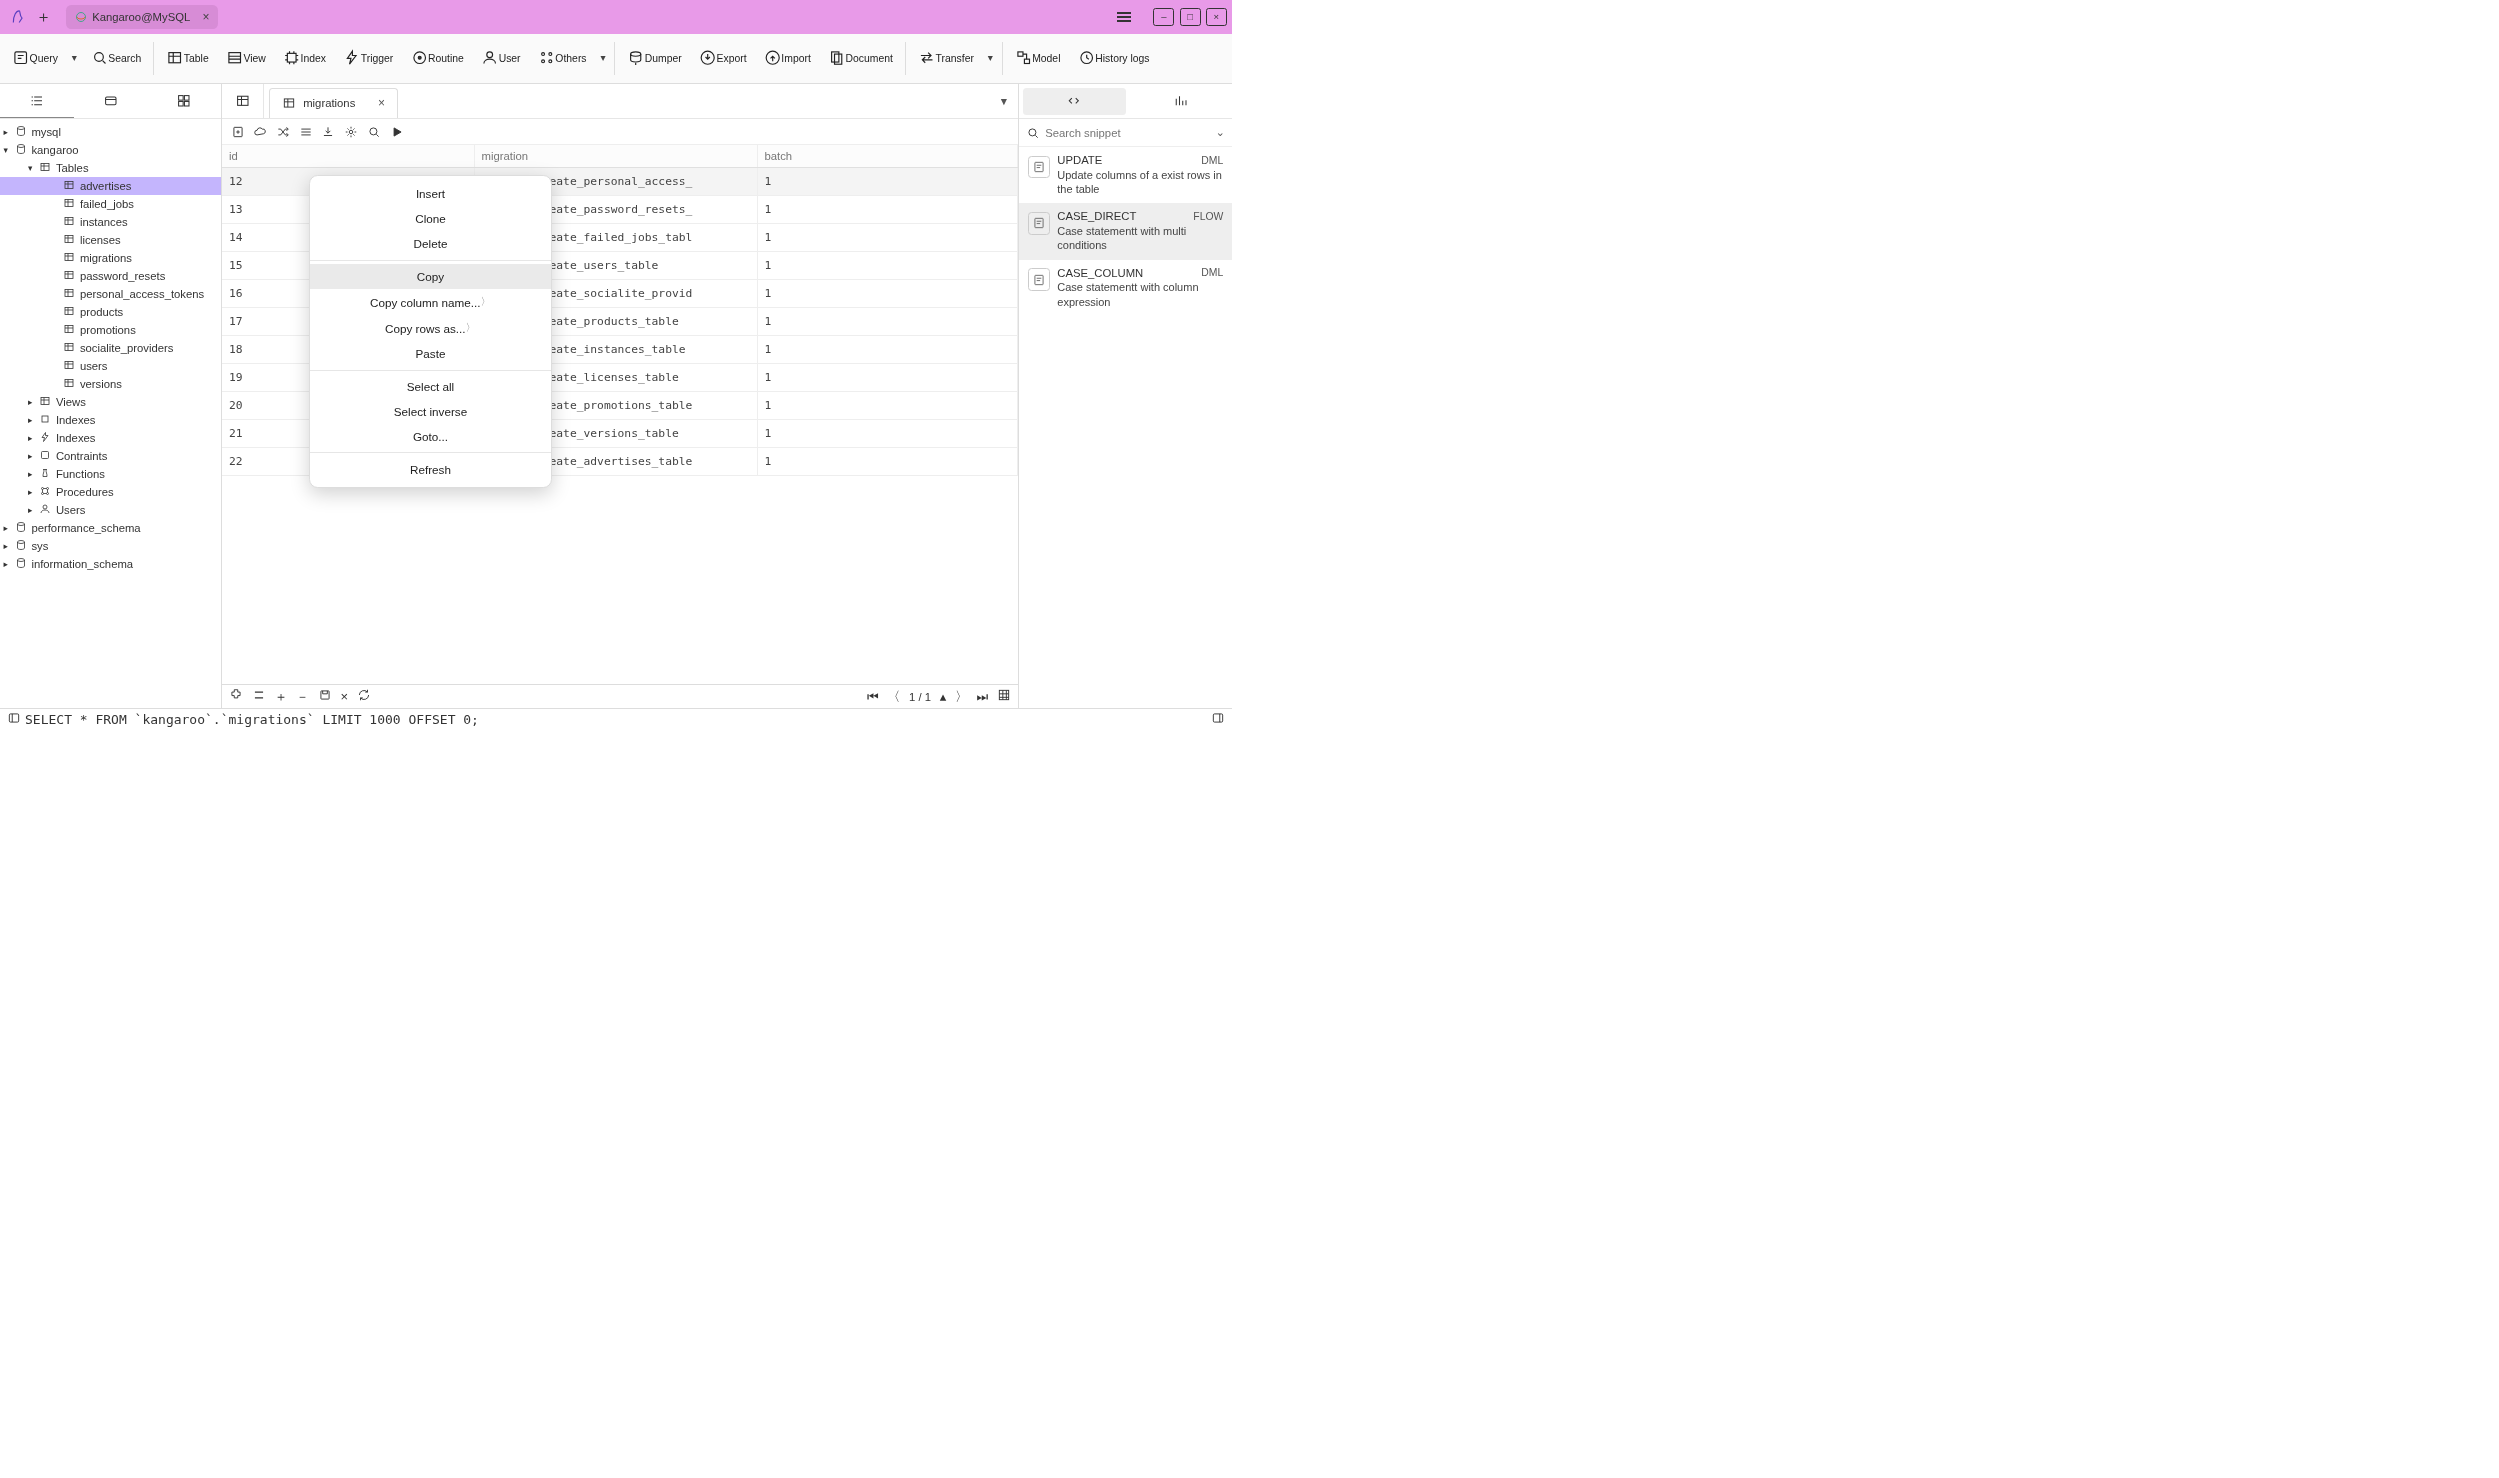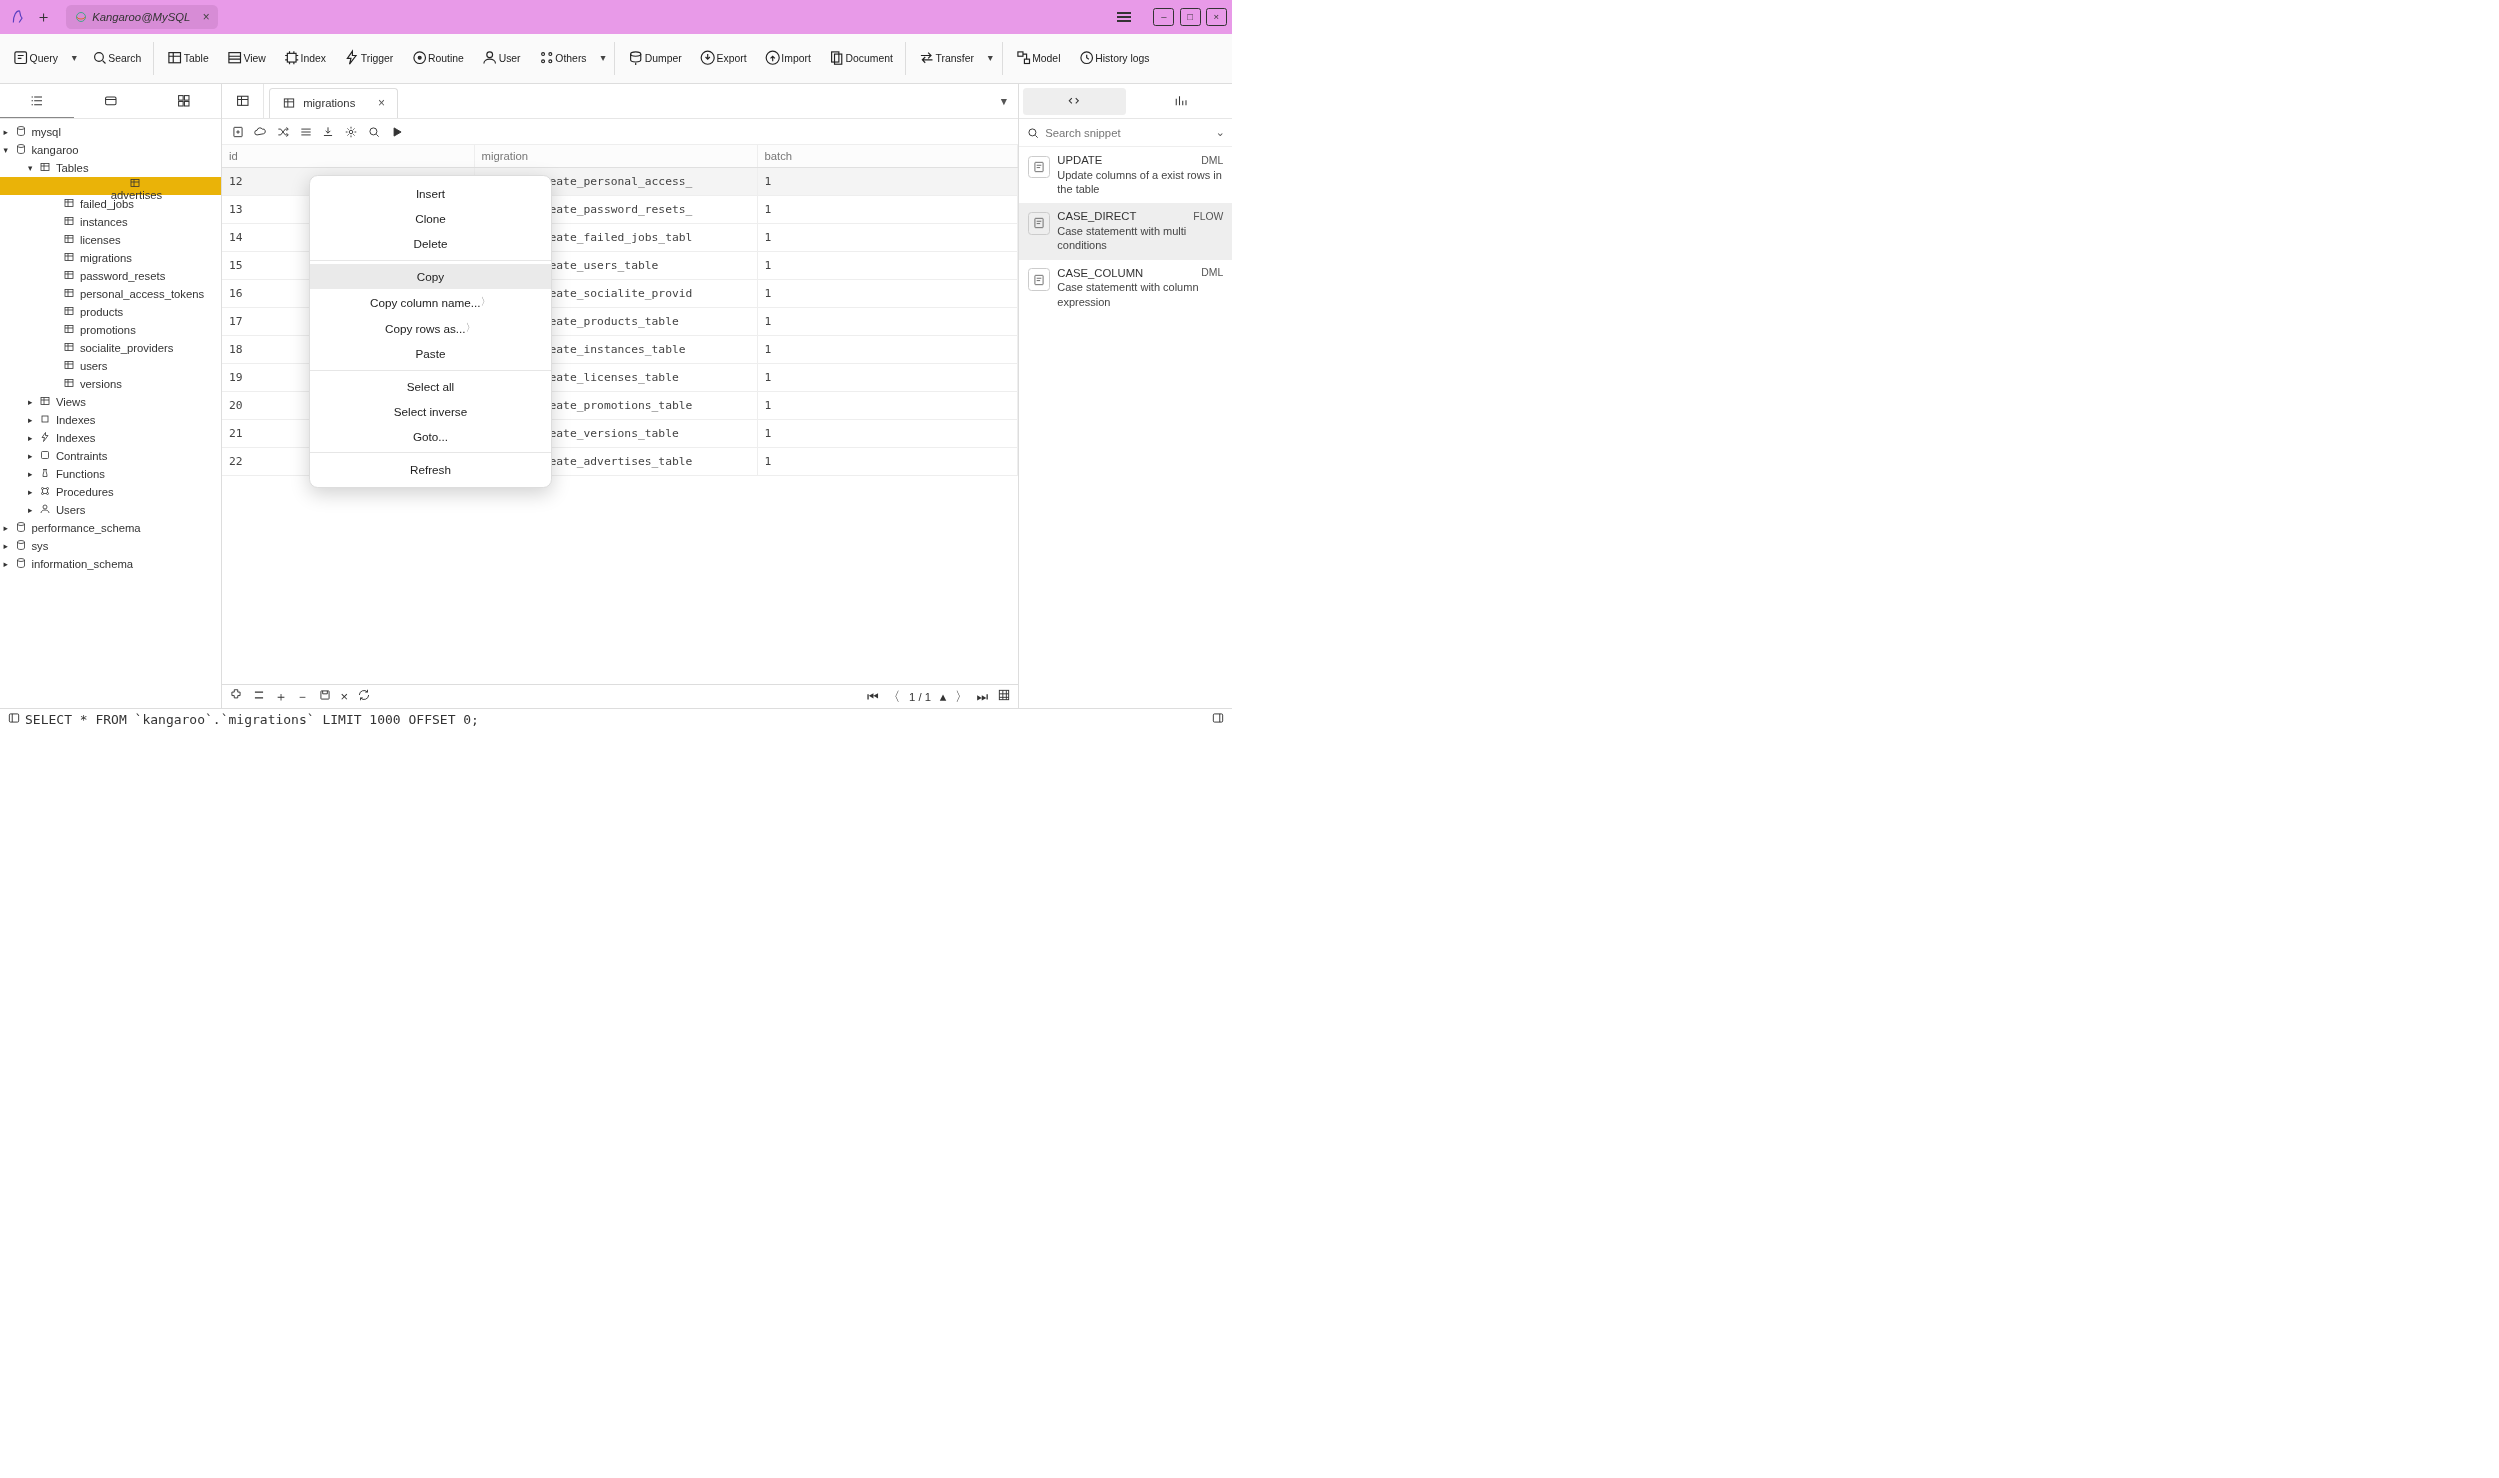--- a/index.html
+++ b/index.html
@@ -3,21 +3,21 @@
 <meta charset="utf-8">
 <style>
 * { margin: 0; padding: 0; box-sizing: border-box; }
 body { font-family: -apple-system, BlinkMacSystemFont, "Segoe UI", sans-serif; font-size: 11.3px; color: #333; background: #fff; overflow: hidden; width: 1232px; height: 729px; }
 
 
 .titlebar { height: 34px; background: #e89ae8; display: flex; align-items: center; padding: 0 5.2px; }
 .titlebar-left { display: flex; align-items: center; gap: 0; }
 .app-icon { width: 17.4px; height: 17.4px; display: inline-flex; justify-content: center; align-items: center; margin: 0 3.5px; }
 .new-tab-btn { width: 28px; height: 24px; display: inline-flex; justify-content: center; align-items: center; font-size: 15.6px; color: #333; cursor: pointer; }
-.tab-chip { display: inline-flex; align-items: center; gap: 5.2px; background: #d78cd6; border-radius: 5.2px; padding: 3.5px 8.7px; margin-left: 8.7px; height: 24px; font-style: italic; }
+.tab-chip { display: inline-flex; align-items: center; gap: 5.2px; background: #d78cd6; border-radius: 5.2px; padding: 3.5px 8.7px; margin-left: 8.7px; height: 24px; }
 .tab-chip .tab-icon { width: 12px; height: 12px; }
 .tab-chip .tab-close { margin-left: 7px; font-size: 12px; color: #444; cursor: pointer; }
 .titlebar-right { margin-left: auto; display: flex; align-items: center; gap: 5.2px; }
 .win-btn { width: 21px; height: 17.4px; border: 0.9px solid #333; border-radius: 2.6px; display: inline-flex; justify-content: center; align-items: center; font-size: 9.5px; cursor: pointer; }
 .hamburger { width: 21px; height: 21px; display: inline-flex; flex-direction: column; justify-content: center; gap: 2.6px; margin-right: 10.4px; cursor: pointer;}
 .hamburger span { height: 1.7px; background: #333; width: 14px; }
 
 
 .toolbar { height: 50px; background: #fafafa; border-bottom: 0.9px solid #ddd; display: flex; align-items: center; padding: 0 3.5px; }
 .tb-group { display: flex; align-items: center; }
@@ -35,21 +35,21 @@
 .sidebar-tabs { height: 35px; display: flex; border-bottom: 0.9px solid #e6e6e6; }
 .sb-tab { flex: 1; display: flex; justify-content: center; align-items: center; cursor: pointer; }
 .sb-tab.active { border-bottom: 1.7px solid #888; }
 .tree { flex: 1; overflow: auto; padding-top: 3.5px; }
 .tree-row { display: flex; align-items: center; height: 18px; padding-left: 3.5px; cursor: pointer; }
 .tree-row.depth1 { padding-left: 3.5px; }
 .tree-row.depth3 { padding-left: 28px; }
 .tree-row.depth4 { padding-left: 52px; }
 .tree-caret { width: 10.4px; font-size: 8.7px; color: #333; }
 .tree-icon { width: 14px; height: 14px; margin-right: 3.5px; display: inline-flex; justify-content: center; }
-.tree-row.selected { background: #eab308; flex-direction: column; }
+.tree-row.selected { background: #c4b5fd; }
 .tree-row .lbl { white-space: nowrap; }
 
 
 .content { flex: 1; display: flex; flex-direction: column; position: relative; }
 .content-tabs { height: 35px; display: flex; align-items: stretch; border-bottom: 0.9px solid #e6e6e6; }
 .ct-square { width: 42px; display: flex; justify-content: center; align-items: center; border-right: 0.9px solid #e6e6e6; cursor: pointer; }
 .ct-tab { display: flex; align-items: center; padding: 0 12px; gap: 7px; border: 0.9px solid #ddd; border-bottom: none; border-top-left-radius: 3.5px; border-top-right-radius: 3.5px; margin-top: 3.5px; margin-left: 5.2px; background: #fafafa; cursor: pointer;}
 .ct-tab.active { background: #fff; }
 .ct-tab .ct-close { margin-left: 15.6px; color: #555; cursor: pointer; font-size: 12px;}
 .ct-fill { flex: 1; }

